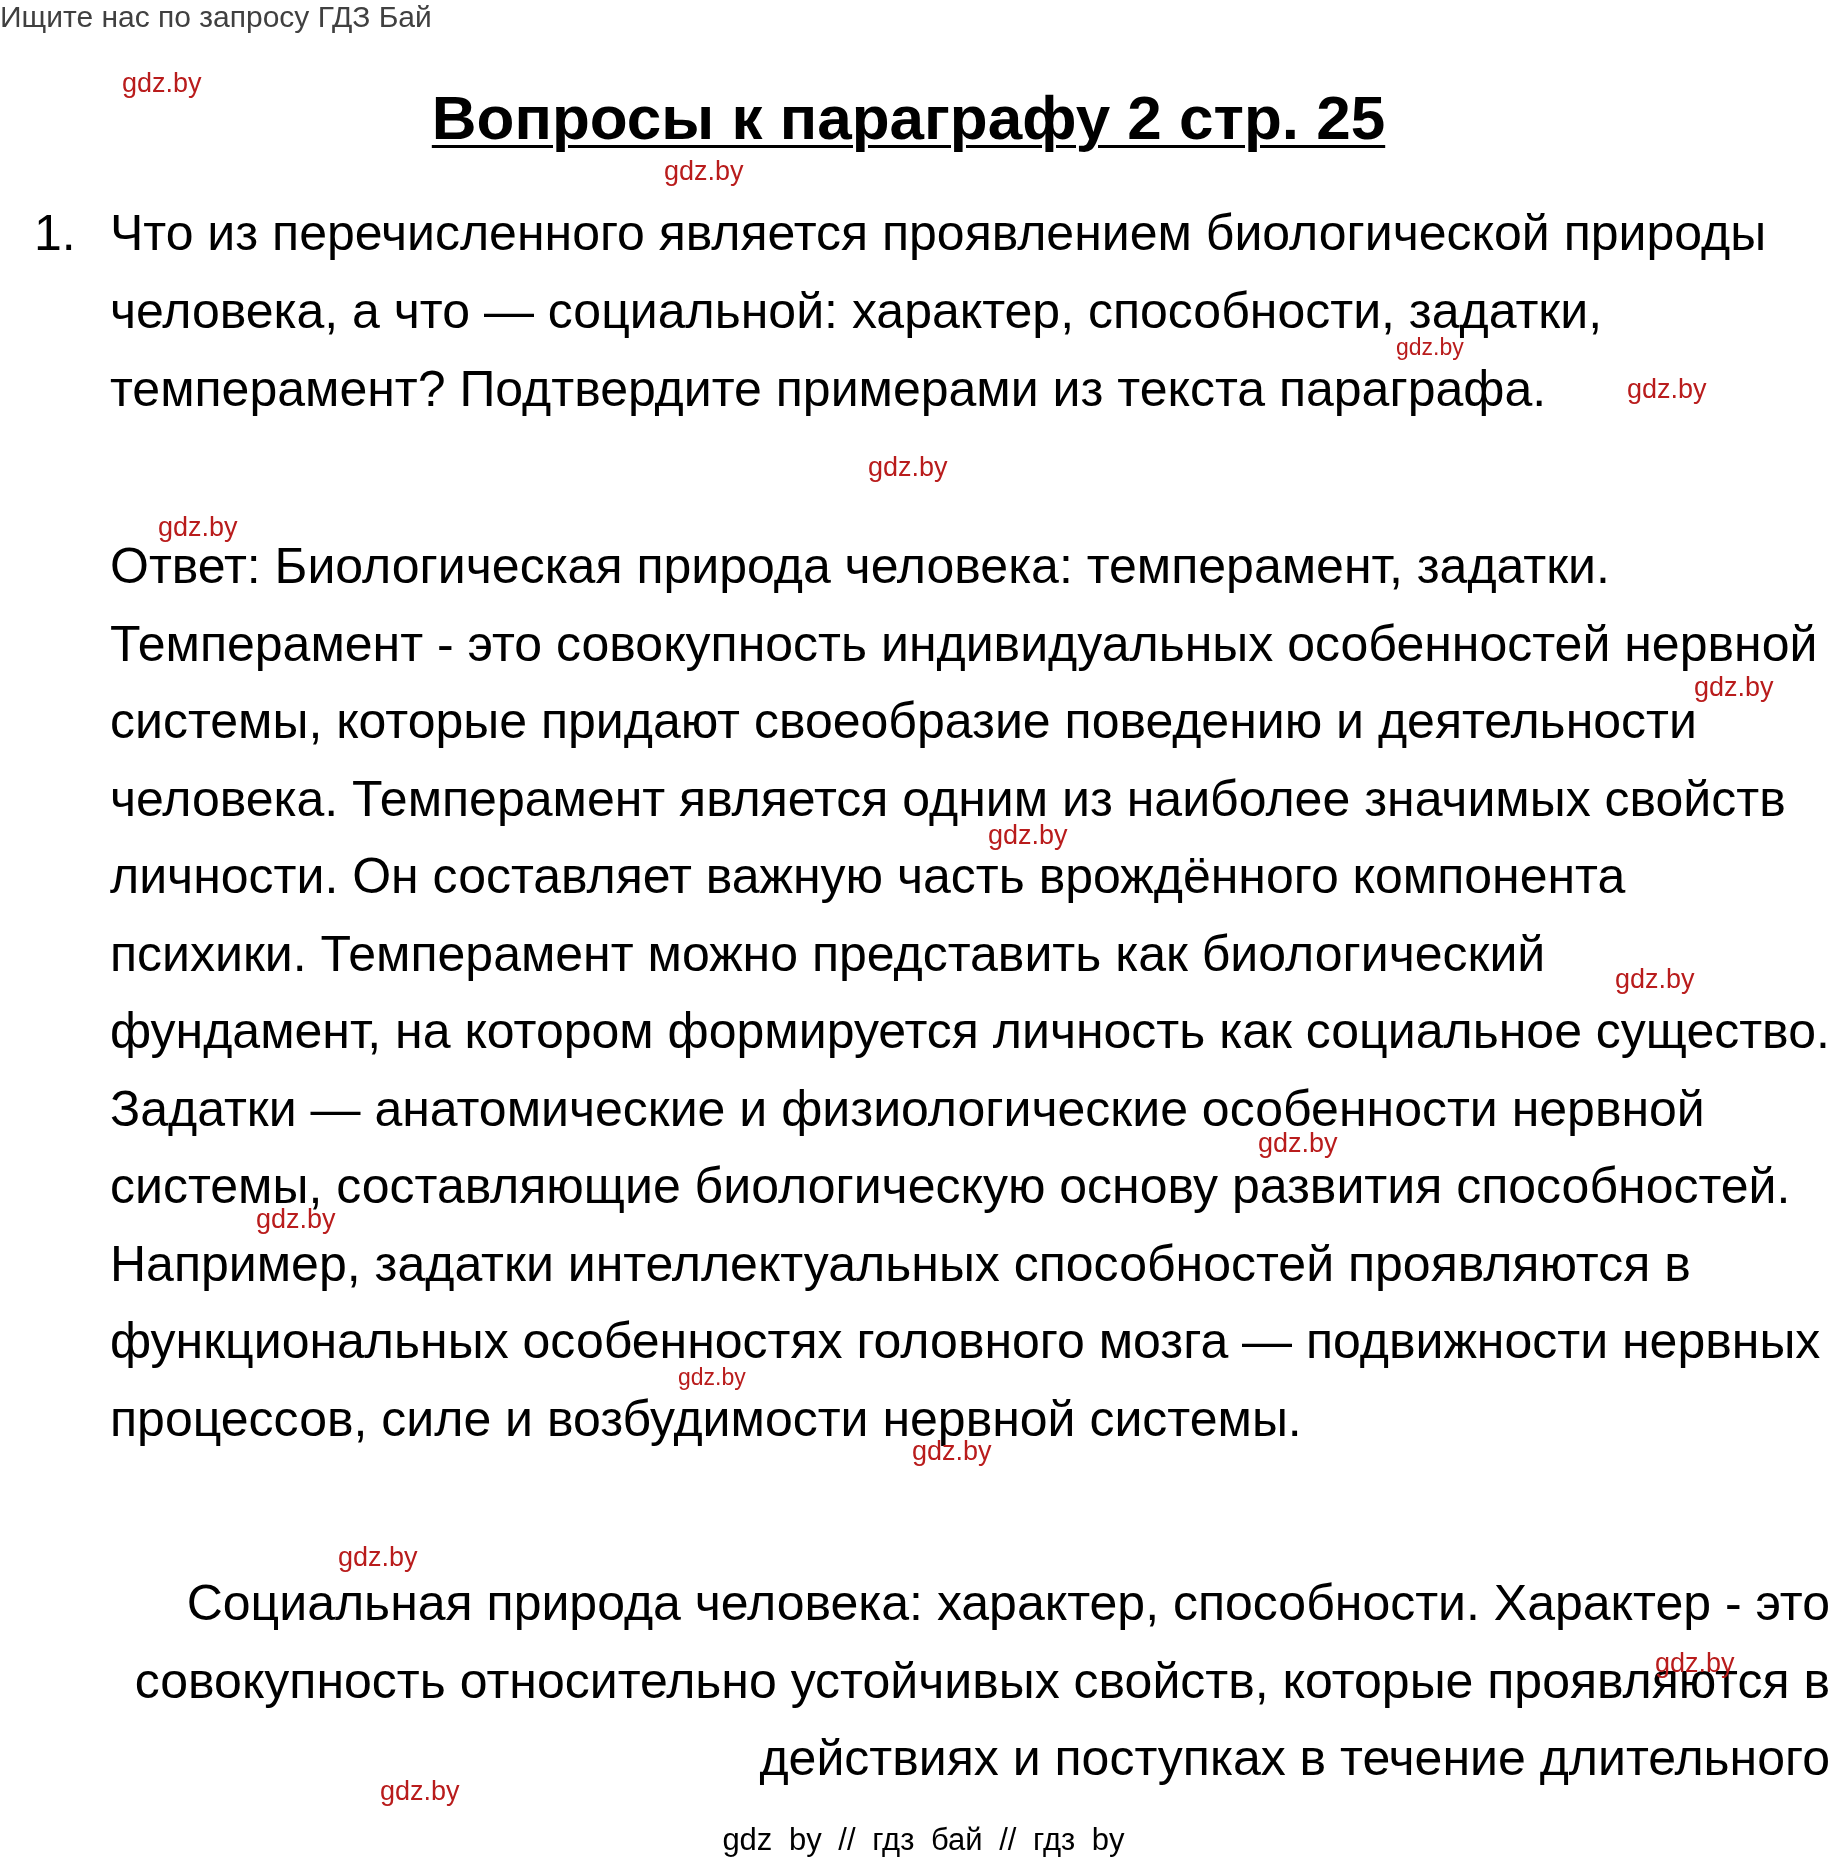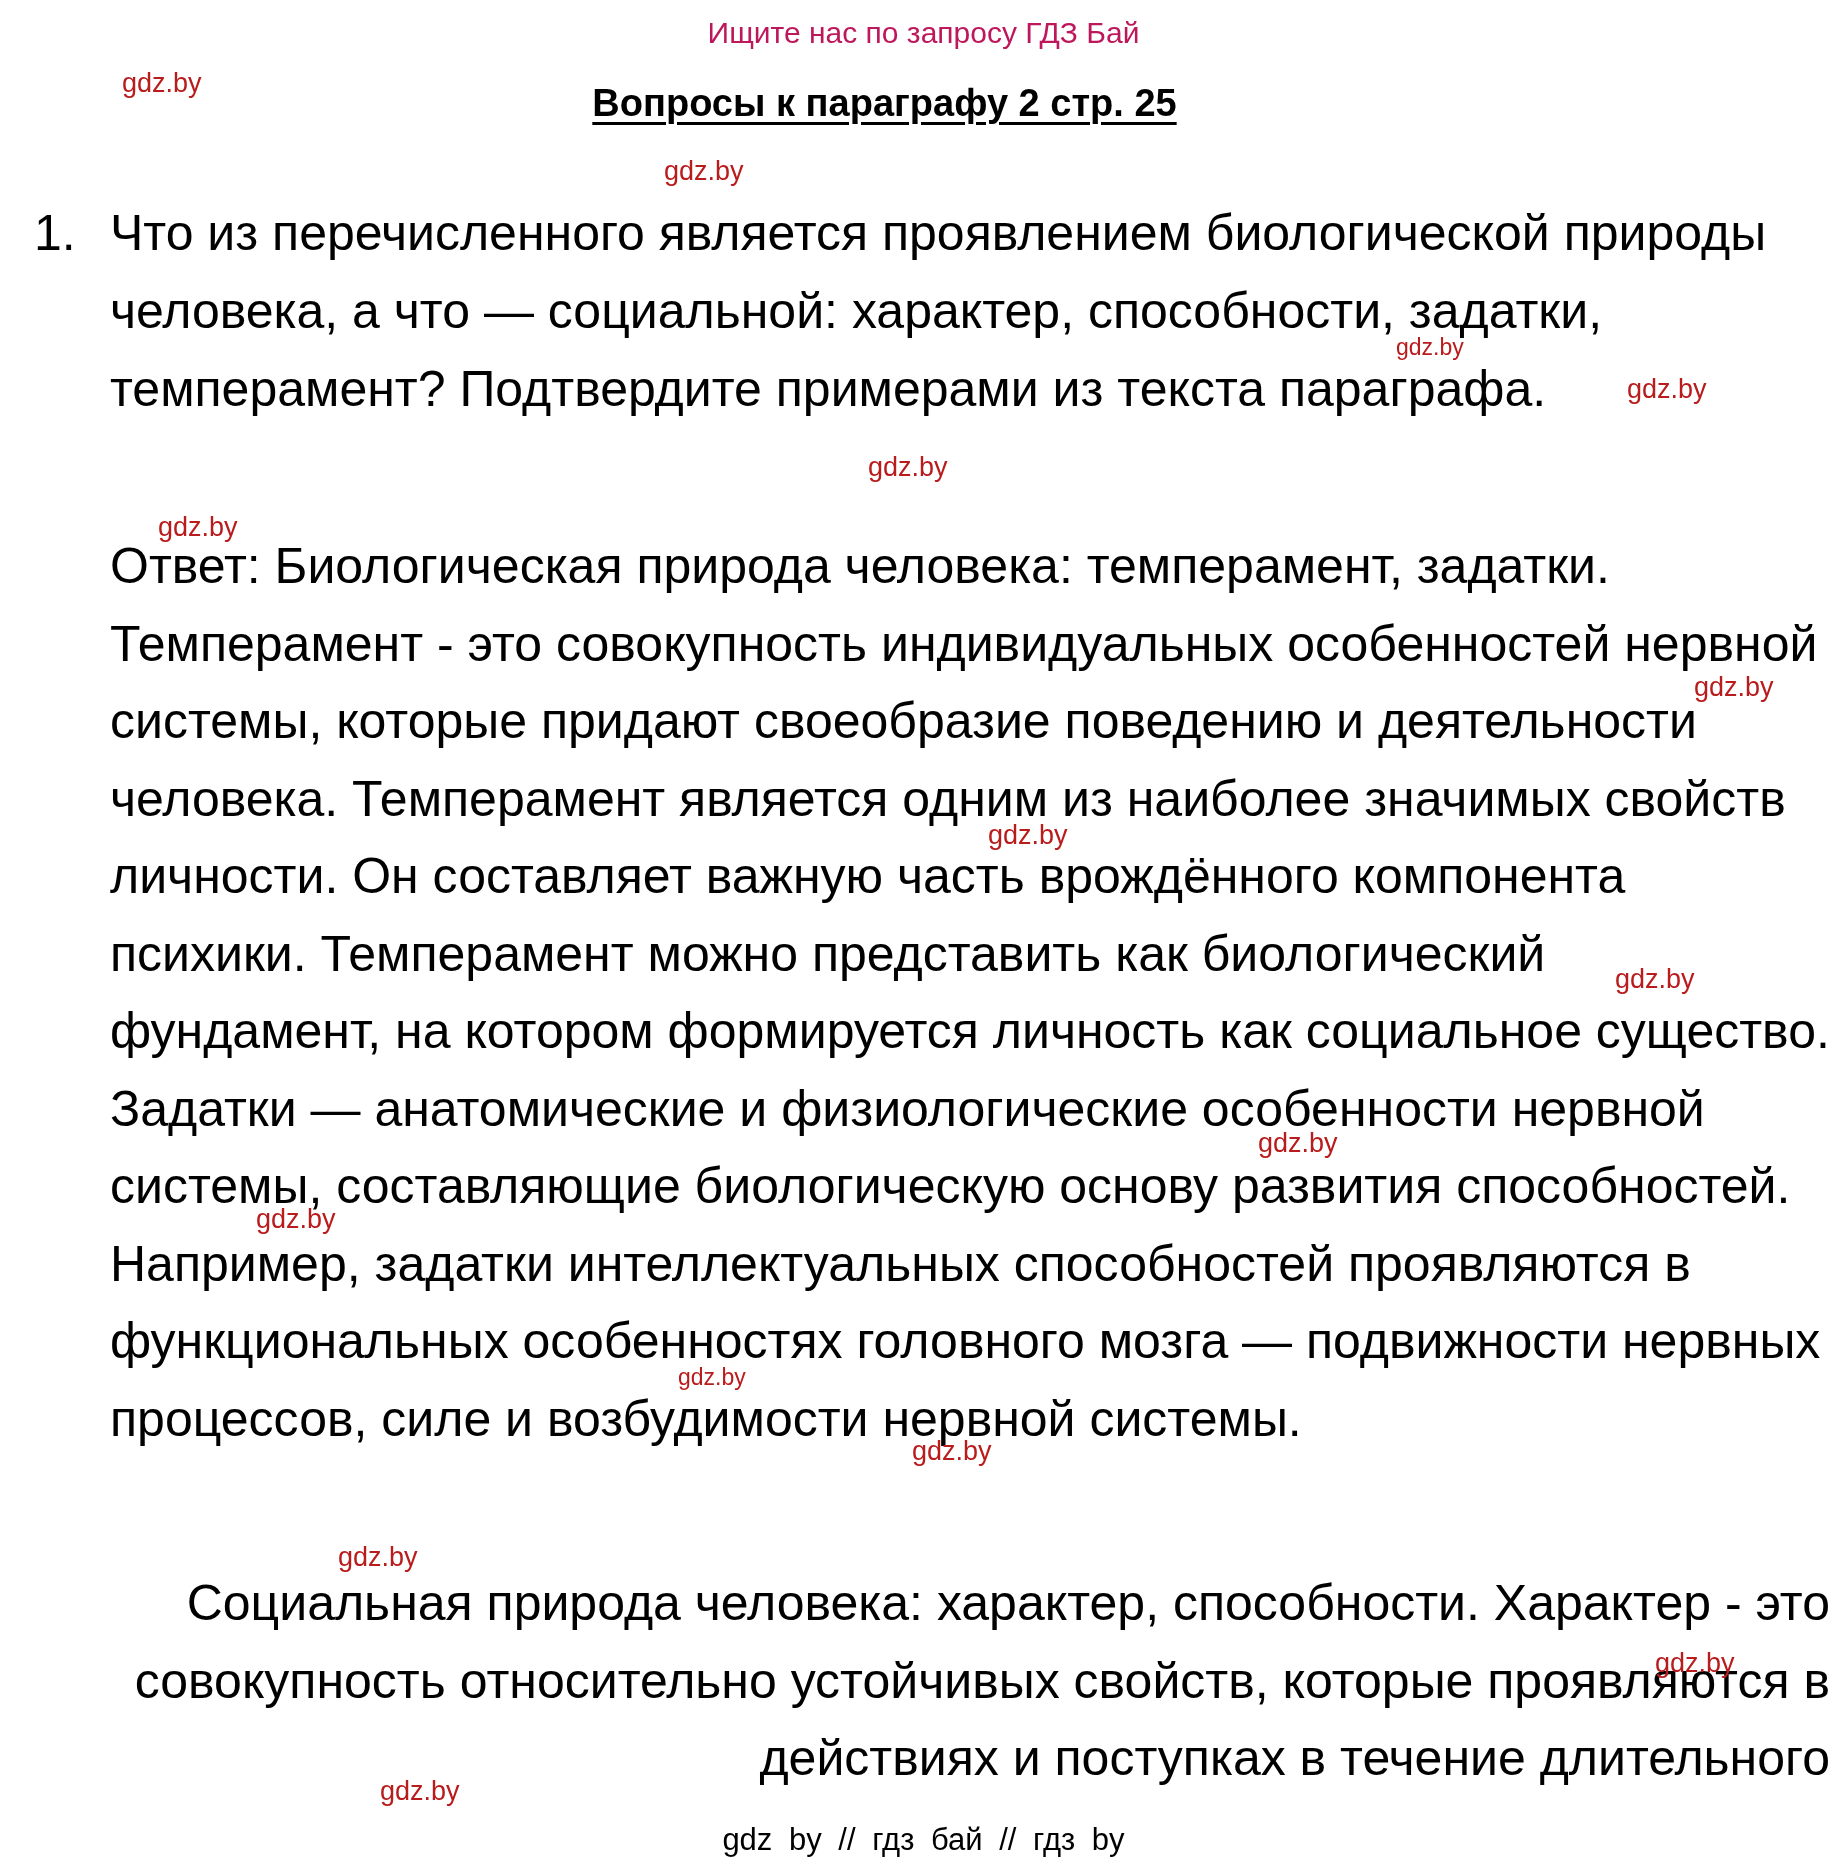--- a/index.html
+++ b/index.html
@@ -1,22 +1,22 @@
 <!DOCTYPE html>
 <html><head>
 <meta charset="utf-8">
 <style>
   html, body { margin:0; padding:0; background:#ffffff; }
   body { width:1847px; height:1868px; position:relative; overflow:hidden;
          font-family:"Liberation Sans", sans-serif; color:#000; }
-  .top-banner { position:absolute; top:16px; left:0; width:1847px; text-align:center;
-                font-size:30px; line-height:34px; color:#be185d; }
+  .top-banner { position:absolute; top:0; left:0; width:1847px; 
+                font-size:30px; line-height:34px; color:#404040; }
   .title { position:absolute; top:82px; left:0; width:1769px; text-align:center;
-           font-size:38px; font-weight:bold; text-decoration:underline;
-           text-decoration-thickness:3px; text-underline-offset:6px; }
+           font-size:62px; font-weight:bold; text-decoration:underline;
+           text-decoration-thickness:3px; text-underline-offset:6px;padding-left:24px; }
   .wm { position:absolute; font-size:27px; color:#b91c1c; line-height:30px; }
   .wm.small { font-size:23px; }
   .q-num { position:absolute; left:34px; top:194px; font-size:50px; line-height:78px; }
   .question { position:absolute; left:110px; top:194px; width:1660px; font-size:50px;
               line-height:78px; text-decoration-thickness:3px;
               text-underline-offset:8px; }
   .answer { position:absolute; left:110px; width:1720px; font-size:50px; line-height:77.5px; }
   .a1 { top:528px; }
   .a2 { top:1565px;text-align:right; }
   .footer { position:absolute; top:1822px; left:0; width:1847px; text-align:center;

